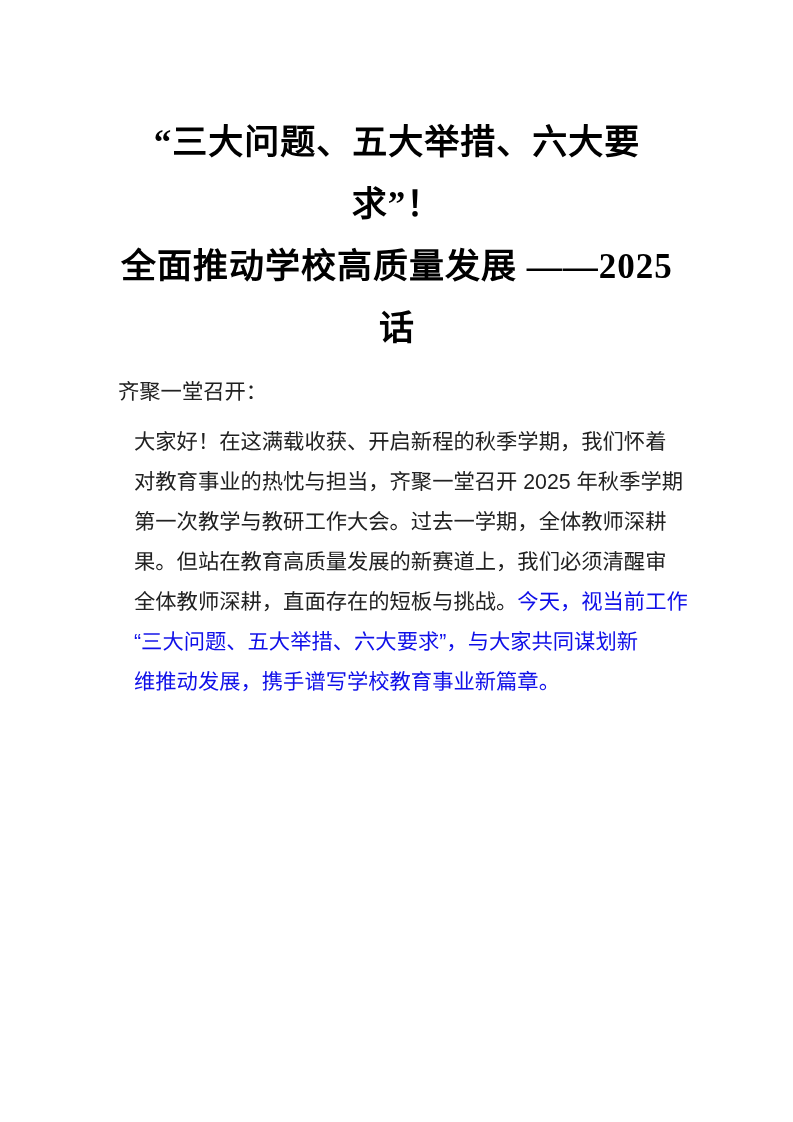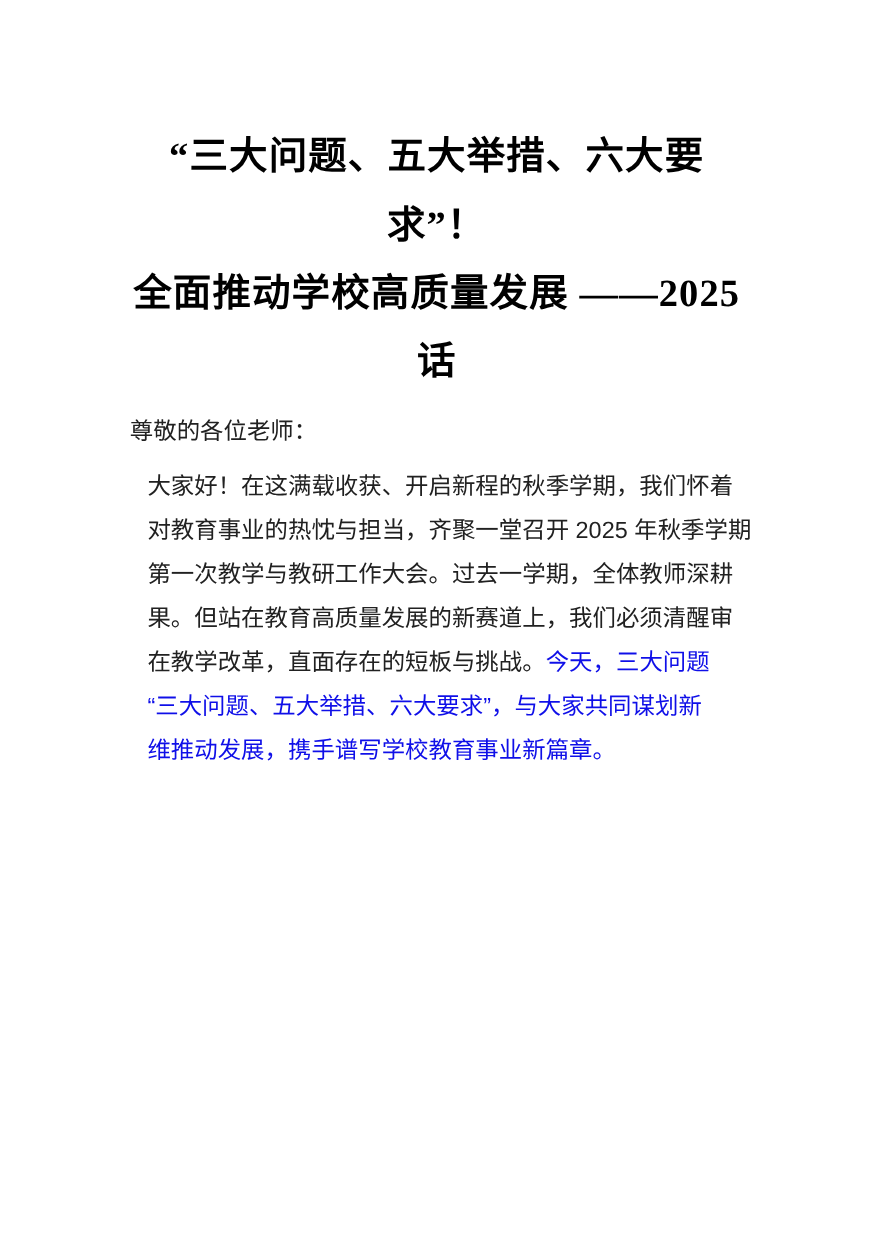--- a/index.html
+++ b/index.html
@@ -56,26 +56,26 @@
 
 <div class="page">
   <div class="content">
 
     <div class="doc-title">
       <div>“三大问题、五大举措、六大要求”！</div>
       <div>全面推动学校高质量发展 ——2025</div>
       <div>话</div>
     </div>
 
-    <div class="greeting">尊敬的各位老师：</div>
+    <div class="greeting">齐聚一堂召开：</div>
 
     <div class="para">
       <div>大家好！在这满载收获、开启新程的秋季学期，我们怀着</div>
       <div>对教育事业的热忱与担当，齐聚一堂召开 2025 年秋季学期</div>
       <div>第一次教学与教研工作大会。过去一学期，全体教师深耕</div>
       <div>果。但站在教育高质量发展的新赛道上，我们必须清醒审</div>
-      <div><span>在教学改革，直面存在的短板与挑战。</span><span class="blue">今天，三大问题</span></div>
+      <div><span>全体教师深耕，直面存在的短板与挑战。</span><span class="blue">今天，视当前工作</span></div>
       <div class="blue">“三大问题、五大举措、六大要求”，与大家共同谋划新</div>
       <div class="blue">维推动发展，携手谱写学校教育事业新篇章。</div>
     </div>
 
   </div>
 </div>
 
 </body></html>

